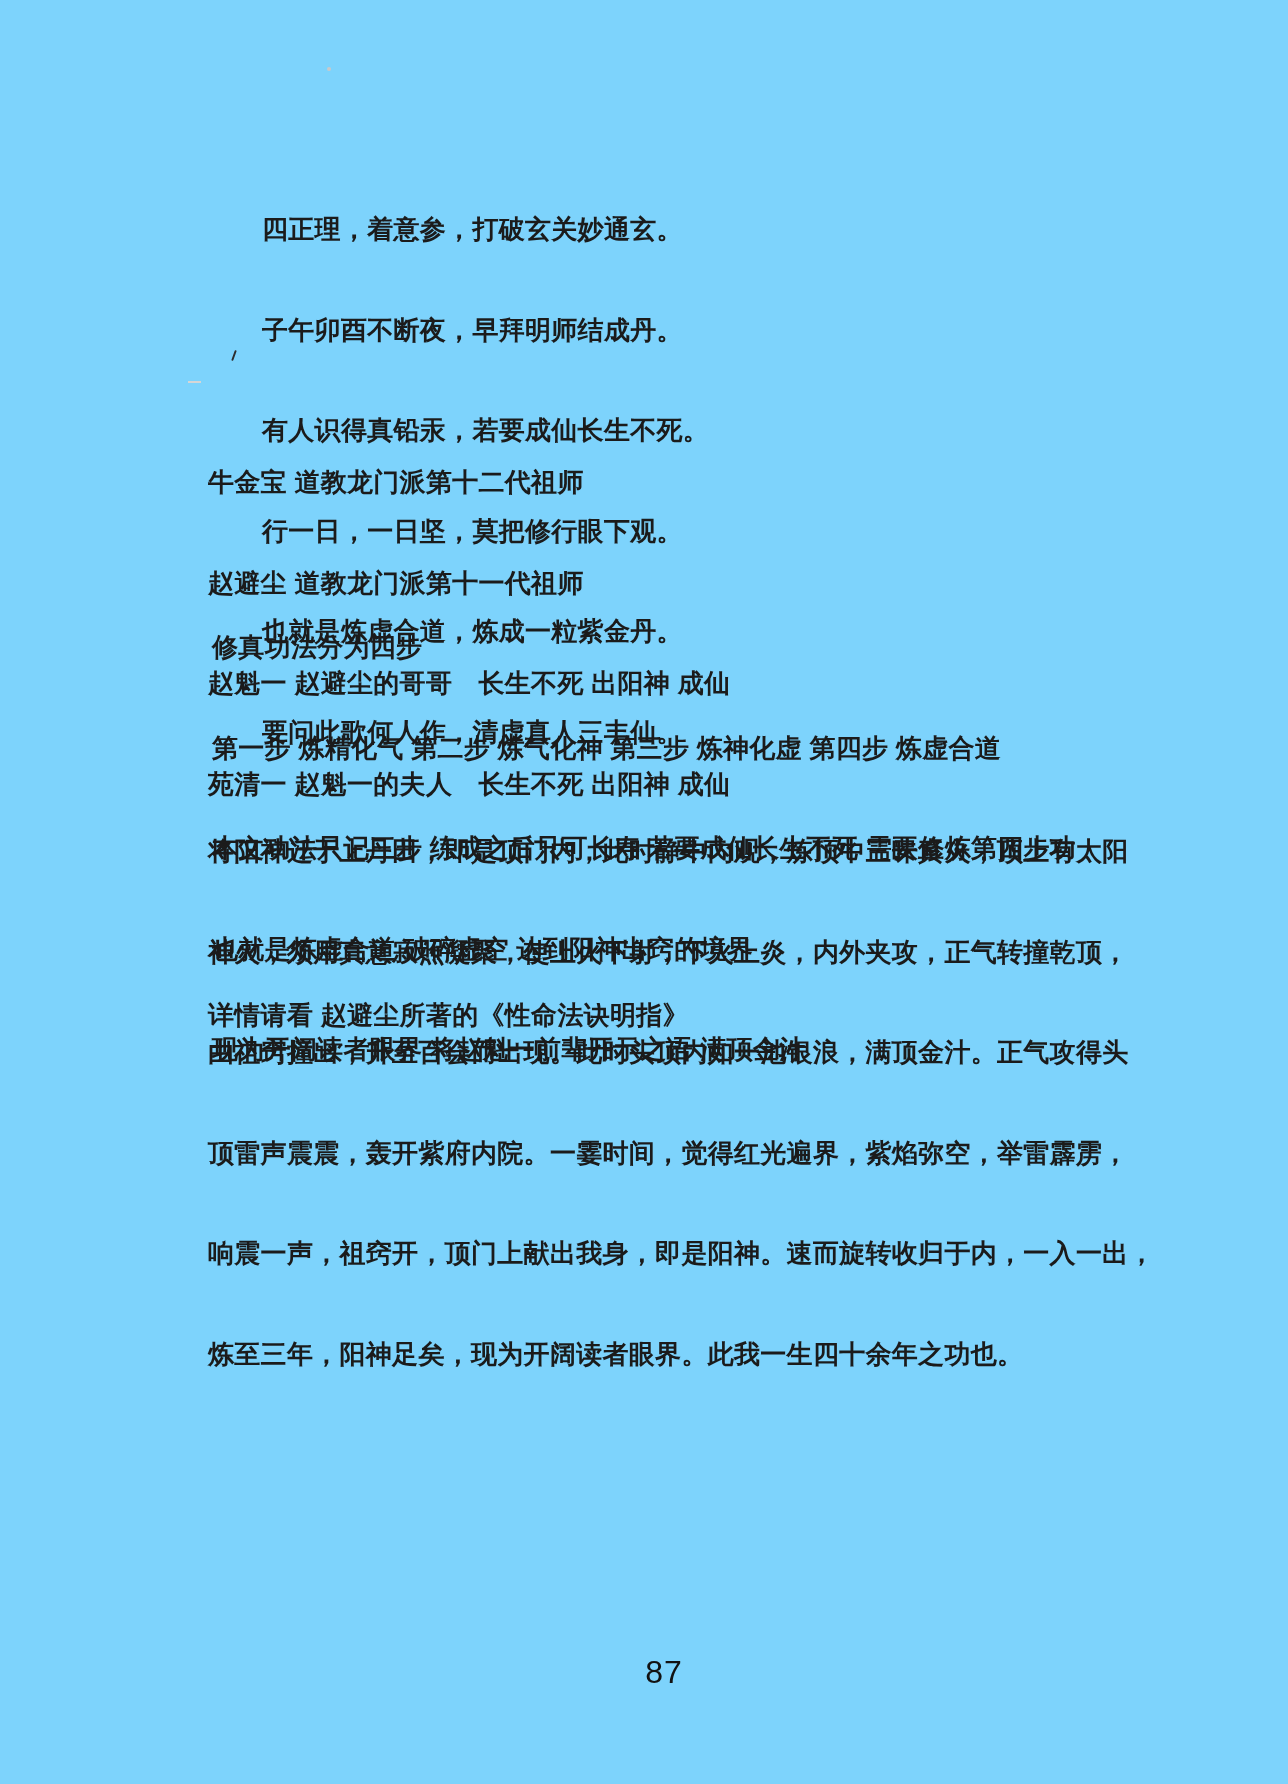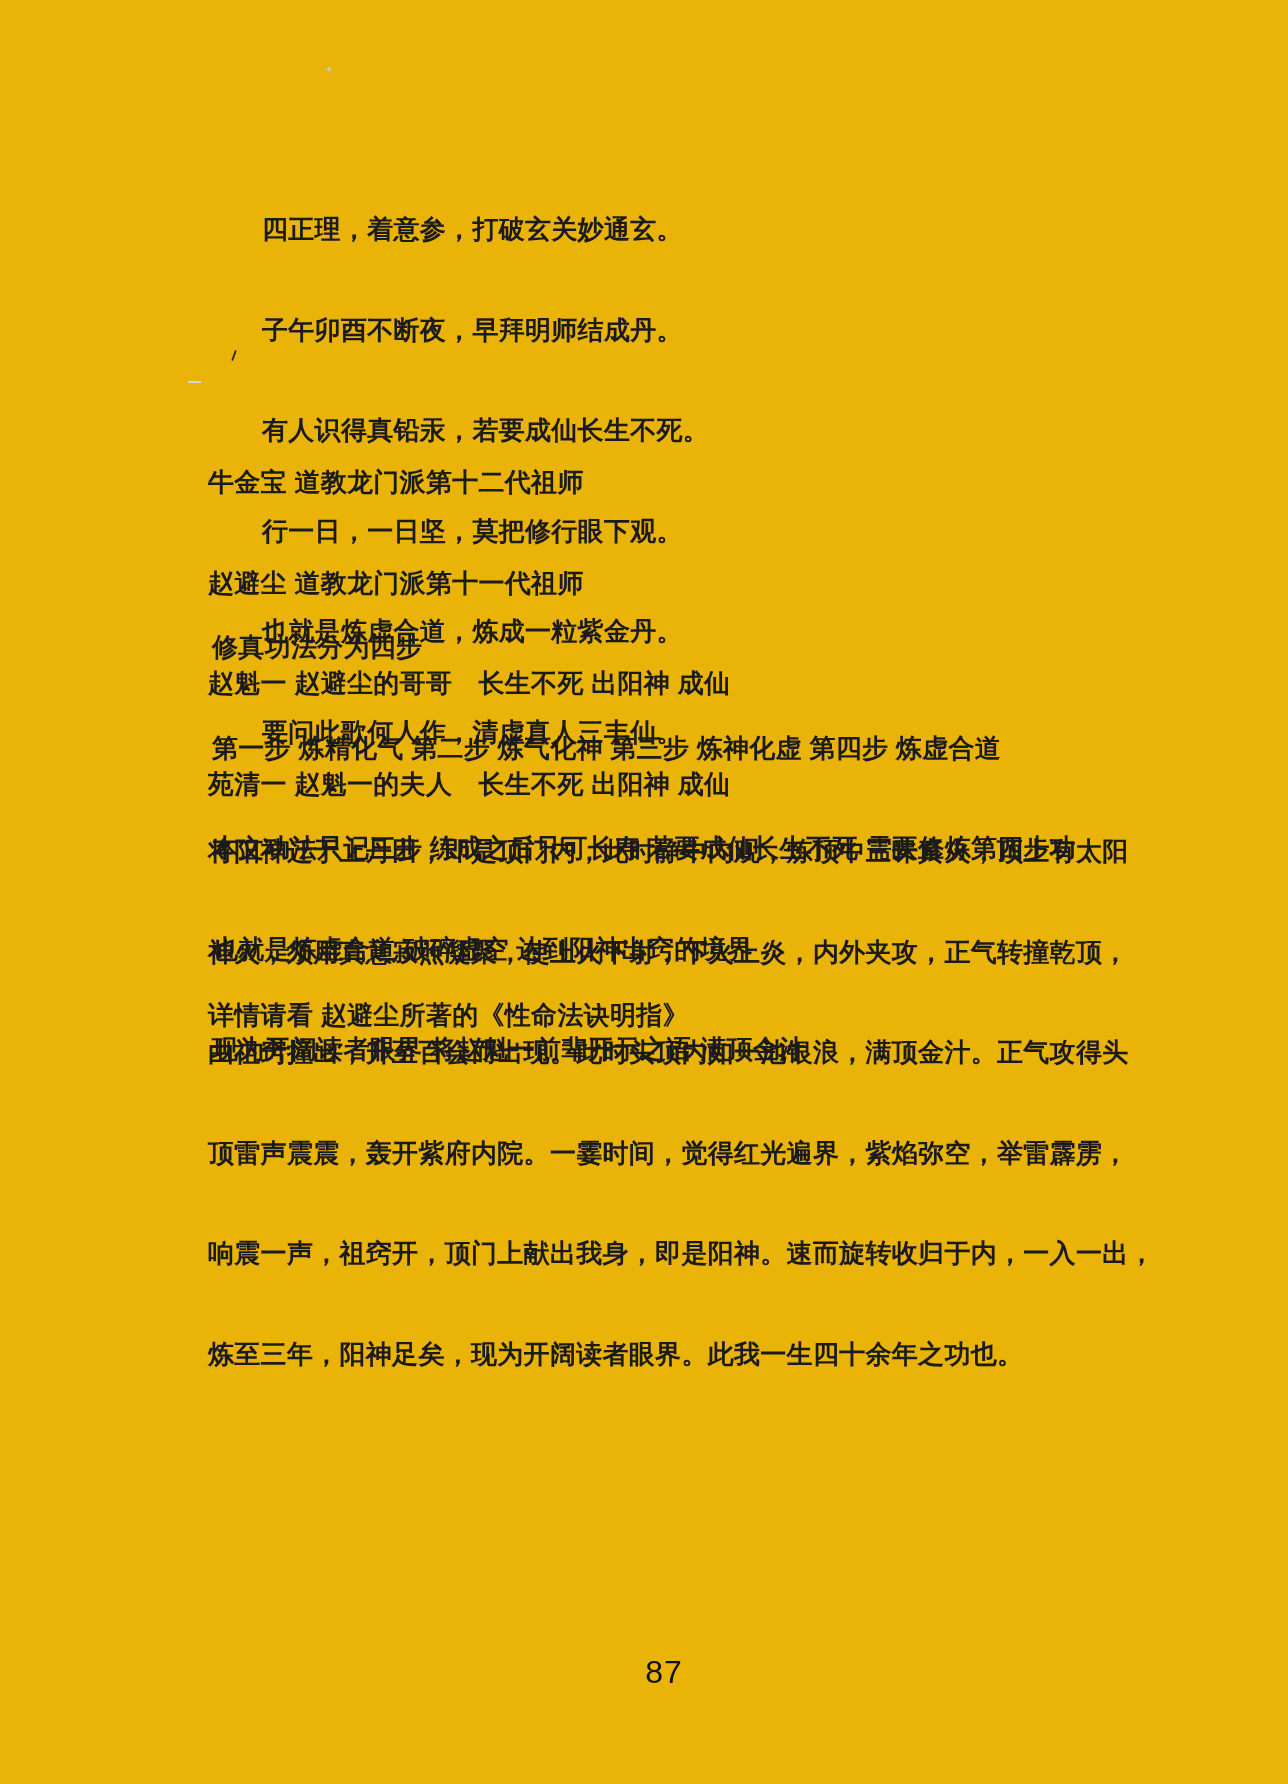--- a/index.html
+++ b/index.html
@@ -4,21 +4,21 @@
 <style>
   html, body {
     margin: 0;
     padding: 0;
     background: #ffffff;
   }
   .page {
     position: relative;
     width: 1288px;
     height: 1784px;
-    background: #eab308;
+    background: #7dd3fc;
     overflow: hidden;
     font-family: "Liberation Sans", sans-serif;
     color: #1b1b1b;
   }
   .block {
     position: absolute;
     font-size: 26px;
     line-height: 33.5px;
     font-weight: 600;
     letter-spacing: 0.3px;

